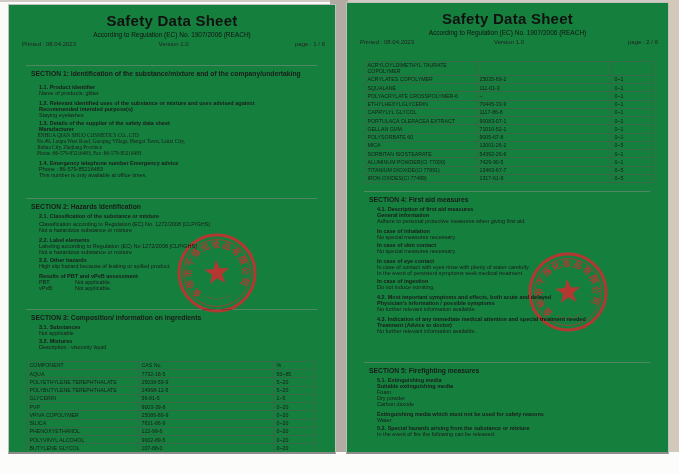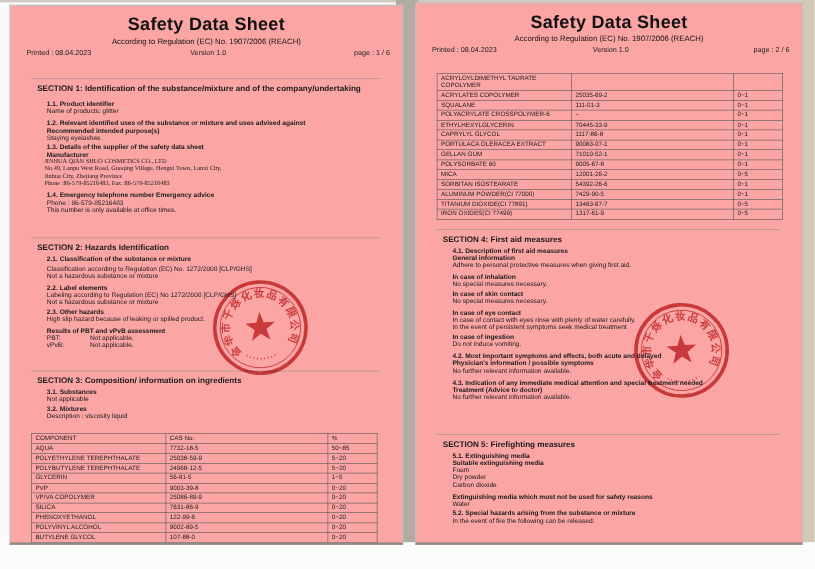--- a/index.html
+++ b/index.html
@@ -8,21 +8,21 @@
     background:var(--canvas_bg,#fafaf9);
     font-family:"Liberation Sans",sans-serif;
   }
   .backdrop-strip{position:absolute;}
   .gap-strip{left:330px;top:0;width:18px;height:452px;background:var(--page_gap,#b2aba4);}
   .right-strip{left:667px;top:0;width:12px;height:452px;background:var(--side_strip,#d3c9b9);}
   .top-strip{left:0;top:0;width:667px;height:2px;background:#cfcac4;}
   .bottom-strip{left:0;top:452px;width:679px;height:22px;background:#fcfcfb;}
 
   .page{
-    position:absolute;background:#fca5a5;
+    position:absolute;background:#15803d;
     border:1px solid #c2beb9;border-bottom:2px solid #8e8c89;
     overflow:hidden;
   }
   .page-1{left:8px;top:4px;width:326px;height:447px;}
   .page-2{left:346px;top:2px;width:321px;height:449px;}
   .page-inner{
     position:absolute;left:0;top:0;
     transform:scale(.5);transform-origin:0 0;
   }
   .page-1 .page-inner{width:652px;height:894px;}

